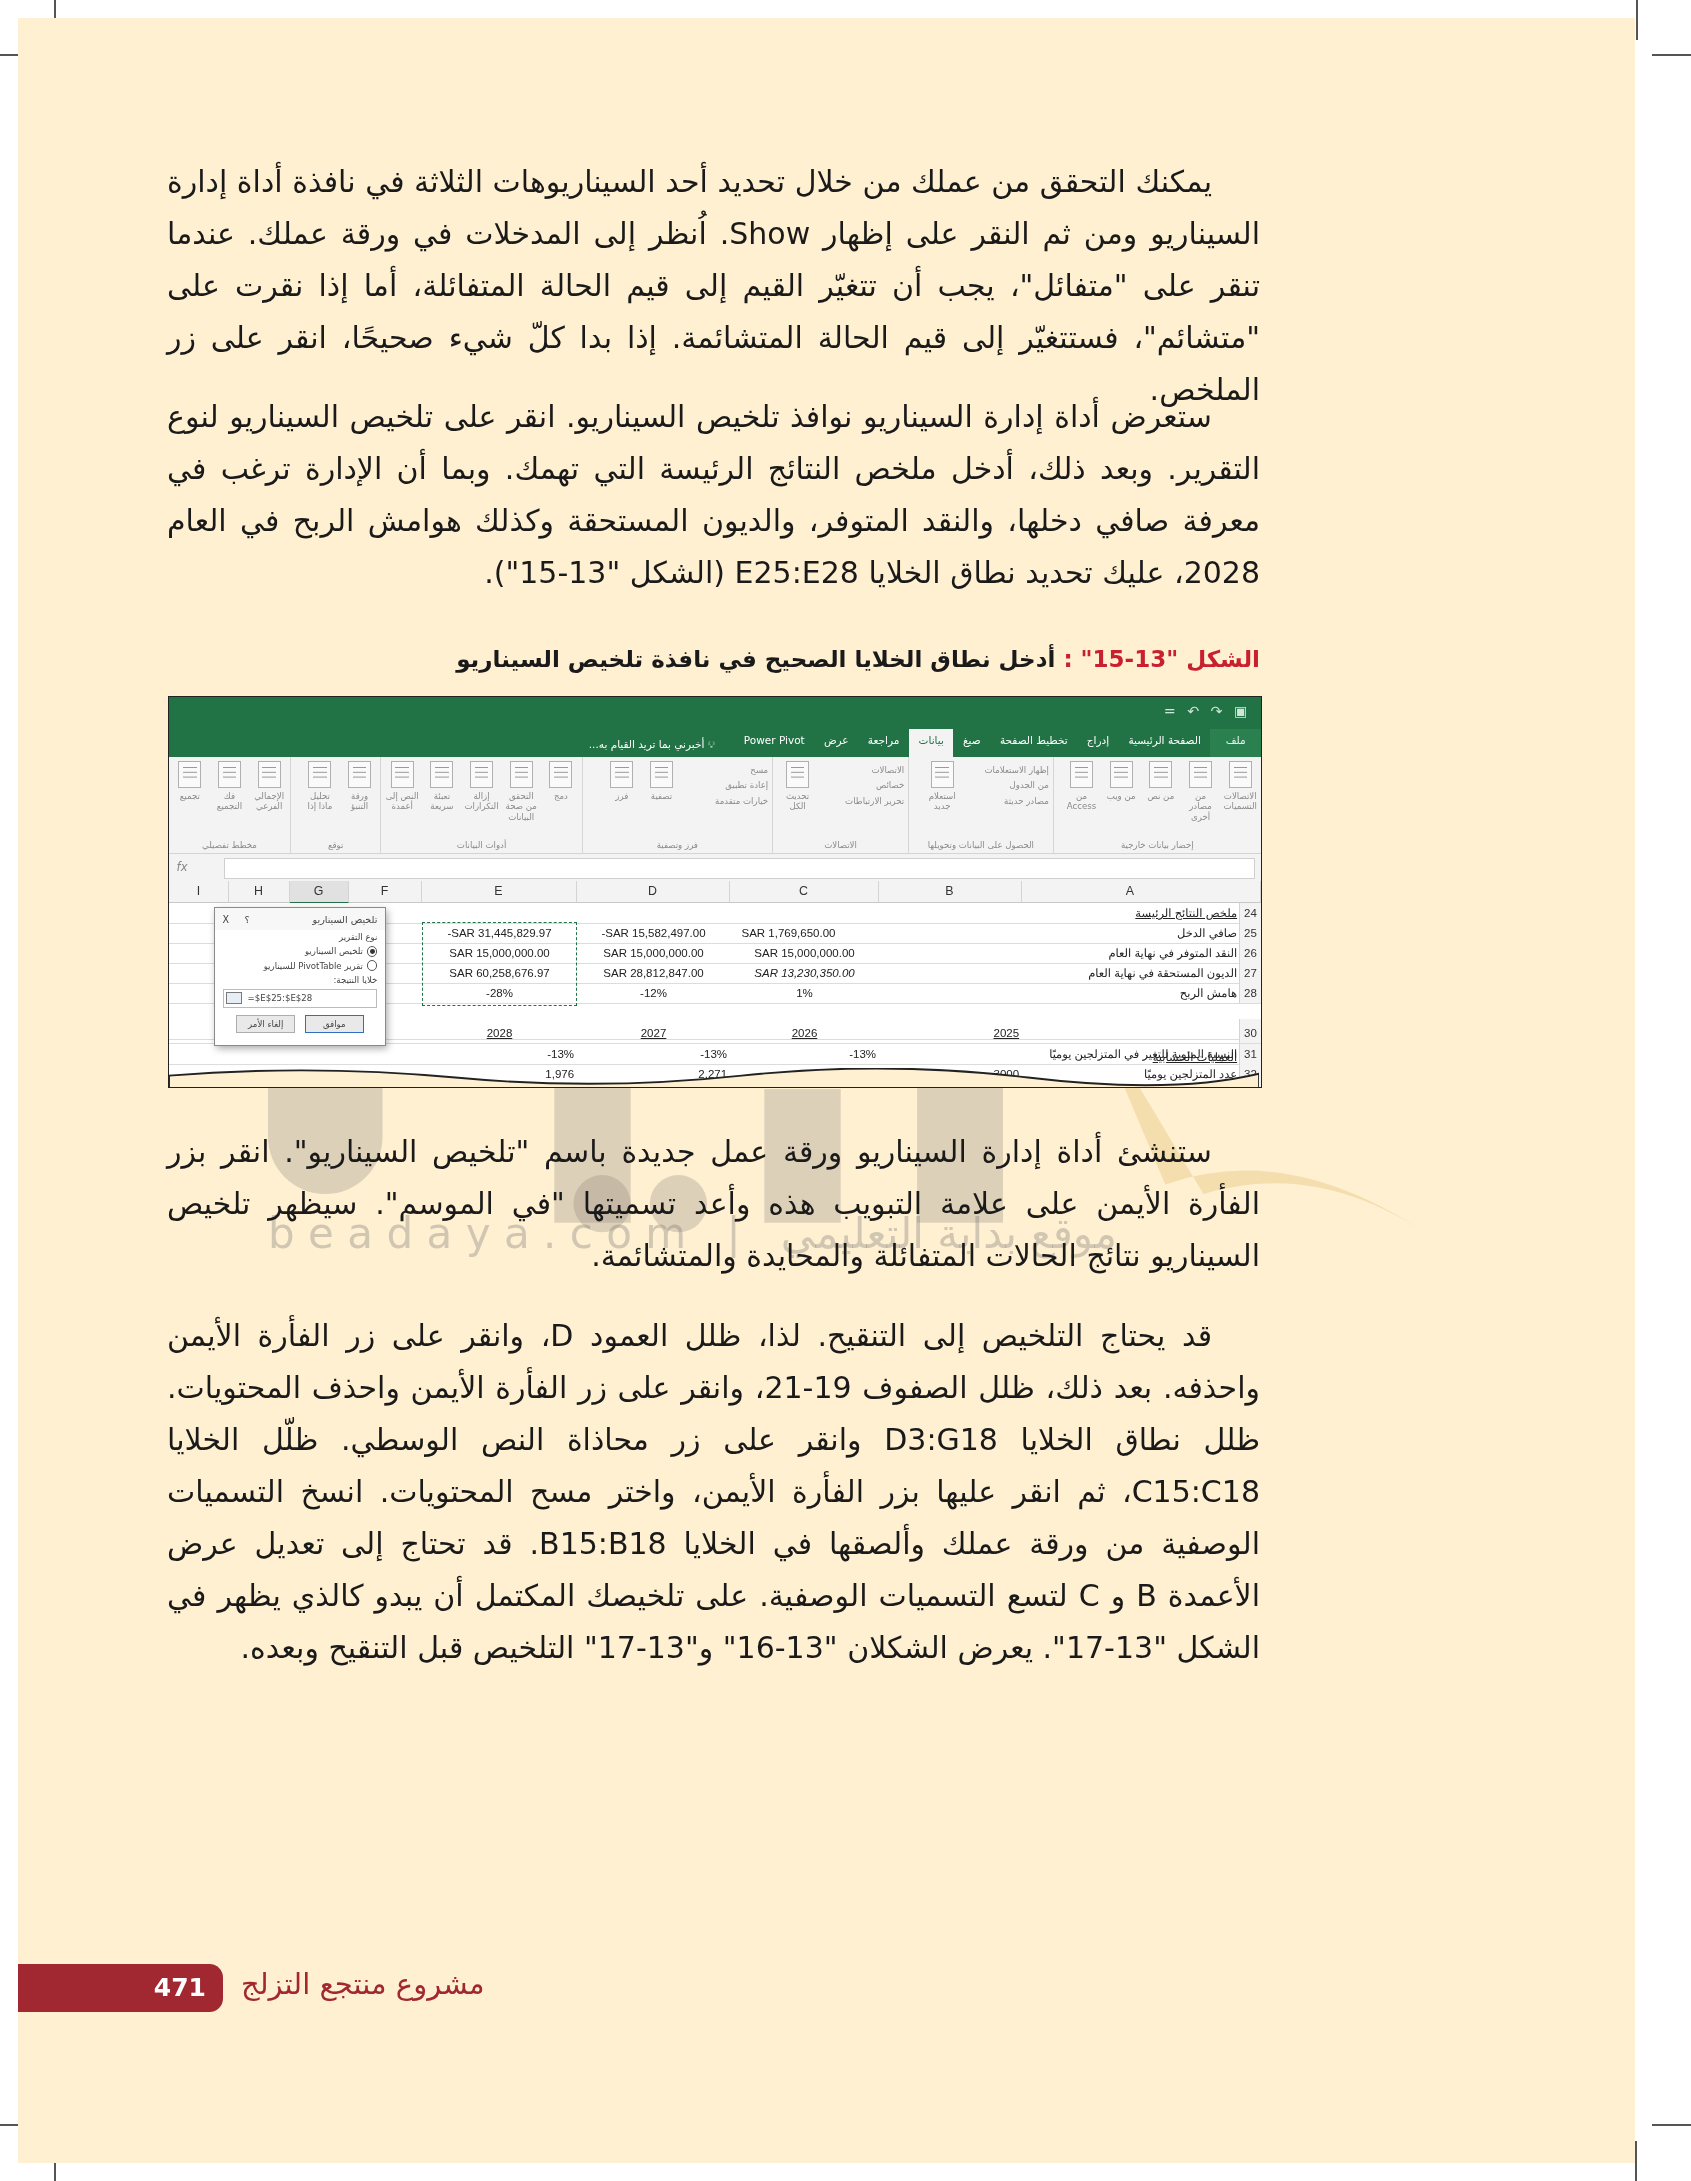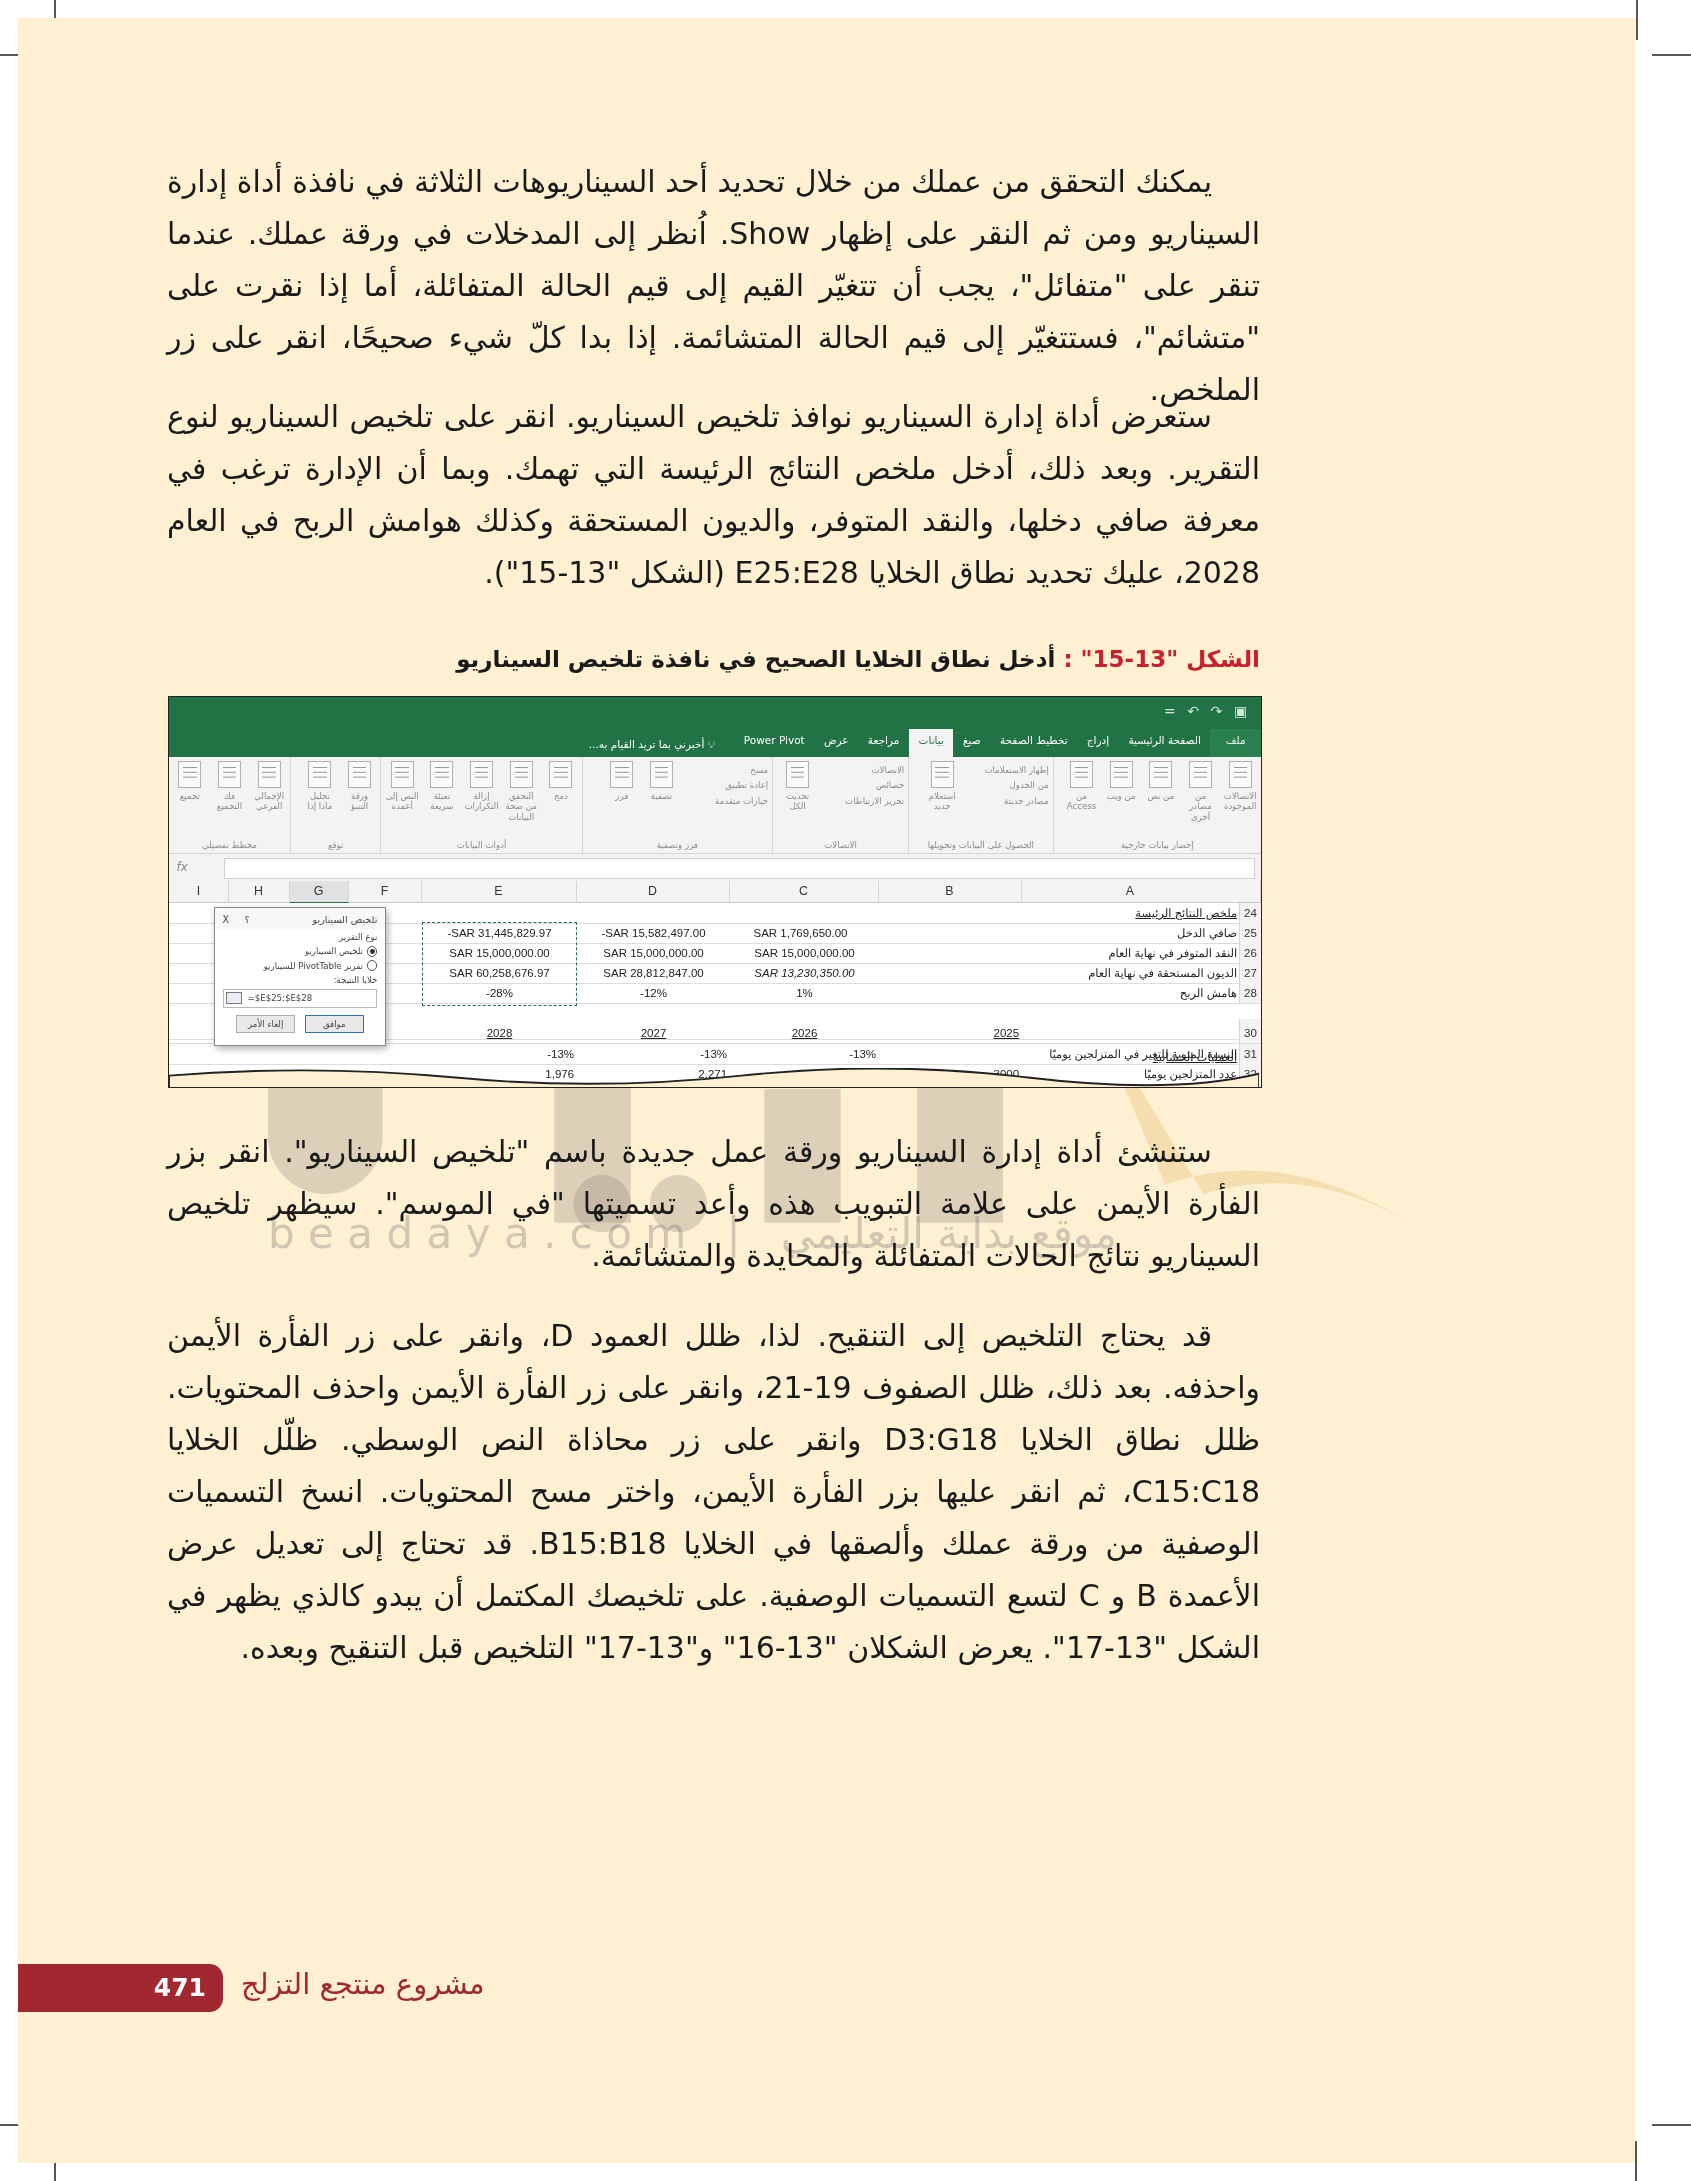--- a/index.html
+++ b/index.html
@@ -139,21 +139,21 @@
       <div class="rbtn">
           <div class="ico"></div>
           <span>من نص</span>
         </div>
       <div class="rbtn">
           <div class="ico"></div>
           <span>من مصادر أخرى</span>
         </div>
       <div class="rbtn">
           <div class="ico"></div>
-          <span>الاتصالات الموجودة</span>
+          <span>الاتصالات التسميات</span>
         </div>
       <div class="gname">إحضار بيانات خارجية</div>
     </div>
     <div class="rgroup" style="width:143px;">
       <div class="rbtn">
           <div class="ico"></div>
           <span>استعلام جديد</span>
         </div>
       <div class="rsmall">
         <span>إظهار الاستعلامات</span>
@@ -262,21 +262,21 @@
           <div class="cell rtl u" style="right: 21px; width: 218px;">ملخص النتائج الرئيسة</div>
           <div class="cell r" style="right: 239px; width: 143px;"></div>
           <div class="cell c" style="right: 382px; width: 149px;"></div>
           <div class="cell c" style="right: 531px; width: 153px;"></div>
           <div class="cell c" style="right: 684px; width: 155px;"></div>
         </div>
         <div class="row" style="top: 42px;">
           <div class="rownum">25</div>
           <div class="cell rtl" style="right: 21px; width: 218px;">صافي الدخل</div>
           <div class="cell r" style="right: 239px; width: 143px;"></div>
-          <div class="cell c" style="right: 386px; width: 149px;">SAR 1,769,650.00</div>
+          <div class="cell c" style="right: 398px; width: 149px;">SAR 1,769,650.00</div>
           <div class="cell c" style="right: 531px; width: 153px;">-SAR 15,582,497.00</div>
           <div class="cell c" style="right: 684px; width: 155px;">-SAR 31,445,829.97</div>
         </div>
         <div class="row" style="top: 62px;">
           <div class="rownum">26</div>
           <div class="cell rtl" style="right: 21px; width: 218px;">النقد المتوفر في نهاية العام</div>
           <div class="cell r" style="right: 239px; width: 143px;"></div>
           <div class="cell c" style="right: 382px; width: 149px;">SAR 15,000,000.00</div>
           <div class="cell c" style="right: 531px; width: 153px;">SAR 15,000,000.00</div>
           <div class="cell c" style="right: 684px; width: 155px;">SAR 15,000,000.00</div>

